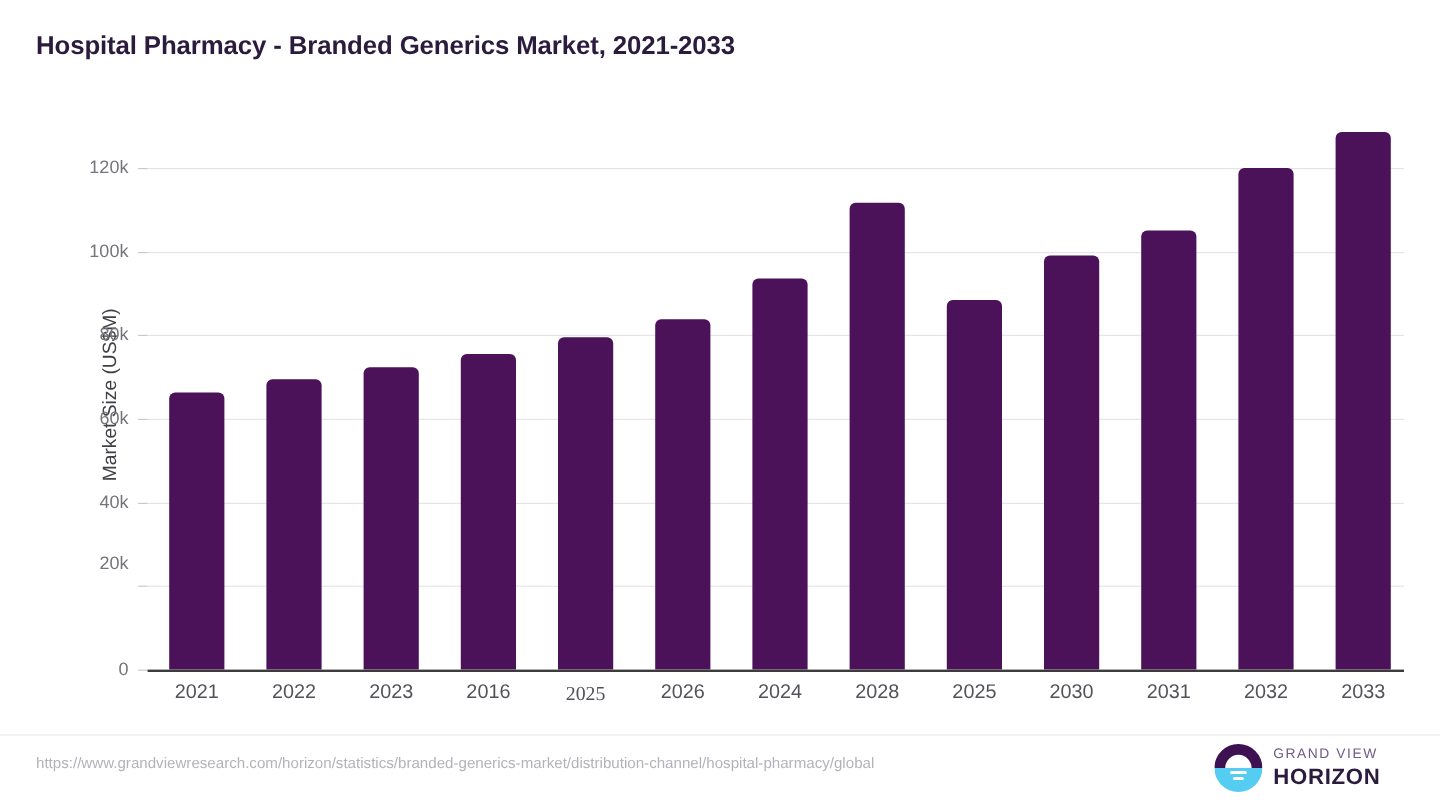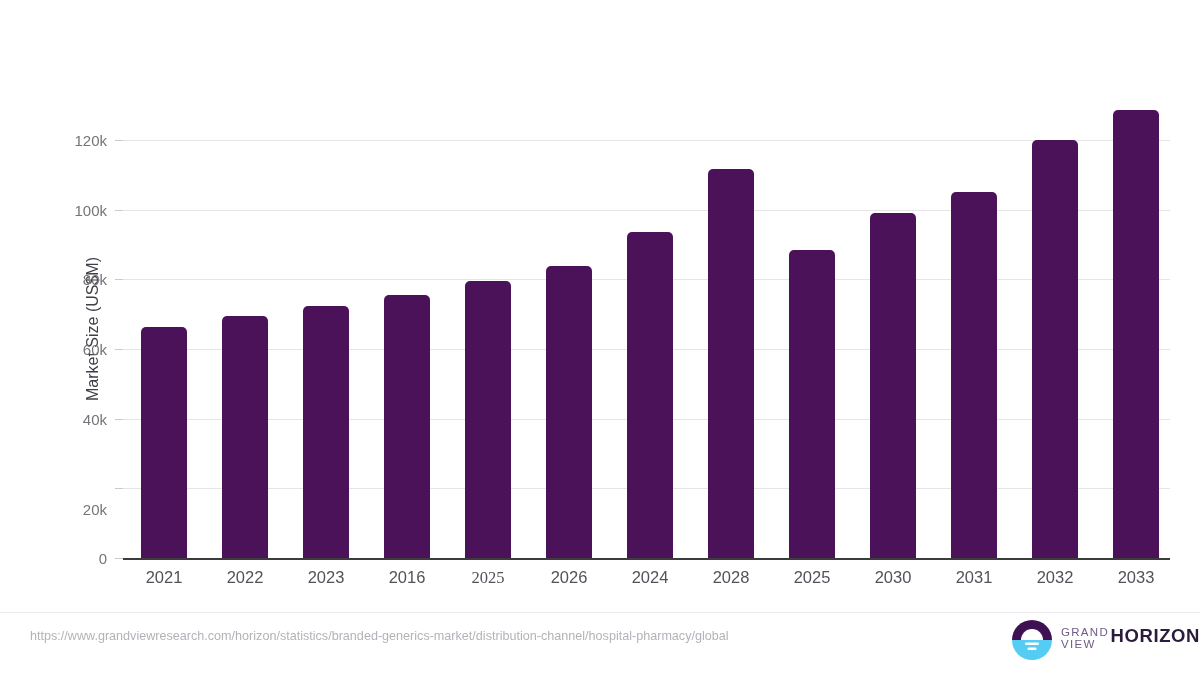--- a/index.html
+++ b/index.html
@@ -134,20 +134,21 @@
     align-items: center;
     gap: 9px;
   }
   #logo-mark {
     width: 40px;
     height: 40px;
     flex: 0 0 40px;
   }
   #logo-text {
     display: flex;
+    flex-direction: column;
     justify-content: center;
     line-height: 1;
   }
   #logo-line1 {
     font-size: 11.5px;
     letter-spacing: 1.3px;
     color: #6f5b86;
     margin-bottom: 3px;
   }
   #logo-line2 {
@@ -155,38 +156,39 @@
     font-weight: bold;
     letter-spacing: 0.6px;
     color: #2b1b3d;
   }
 </style>
 </head>
 <body>
 
 <div id="page">
 
+  <div id="chart-title">Hospital Pharmacy - Branded Generics Market, 2021-2033</div>
 
   <div id="plot-frame">
 
     <div id="y-axis-title">Market Size (US$M)</div>
 
     <div id="gridlines">
         <div class="gridline" style="top: 388.342px;"></div>
         <div class="gridline" style="top: 318.684px;"></div>
         <div class="gridline" style="top: 249.027px;"></div>
         <div class="gridline" style="top: 179.369px;"></div>
         <div class="gridline" style="top: 109.711px;"></div>
         <div class="gridline" style="top: 40.0532px;"></div>
       </div>
     <div id="y-ticks">
         <div class="y-tick-mark" style="top: 458px;"></div>
         <div class="y-tick-label" style="top: 458px; right: 1063px;">0</div>
         <div class="y-tick-mark" style="top: 388.342px;"></div>
-        <div class="y-tick-label" style="top: 409px; right: 1063px;">20k</div>
+        <div class="y-tick-label" style="top: 370px; right: 1063px;">20k</div>
         <div class="y-tick-mark" style="top: 318.684px;"></div>
         <div class="y-tick-label" style="top: 318.684px; right: 1063px;">40k</div>
         <div class="y-tick-mark" style="top: 249.027px;"></div>
         <div class="y-tick-label" style="top: 249.027px; right: 1063px;">60k</div>
         <div class="y-tick-mark" style="top: 179.369px;"></div>
         <div class="y-tick-label" style="top: 179.369px; right: 1063px;">80k</div>
         <div class="y-tick-mark" style="top: 109.711px;"></div>
         <div class="y-tick-label" style="top: 109.711px; right: 1063px;">100k</div>
         <div class="y-tick-mark" style="top: 40.0532px;"></div>
         <div class="y-tick-label" style="top: 40.0532px; right: 1063px;">120k</div>

